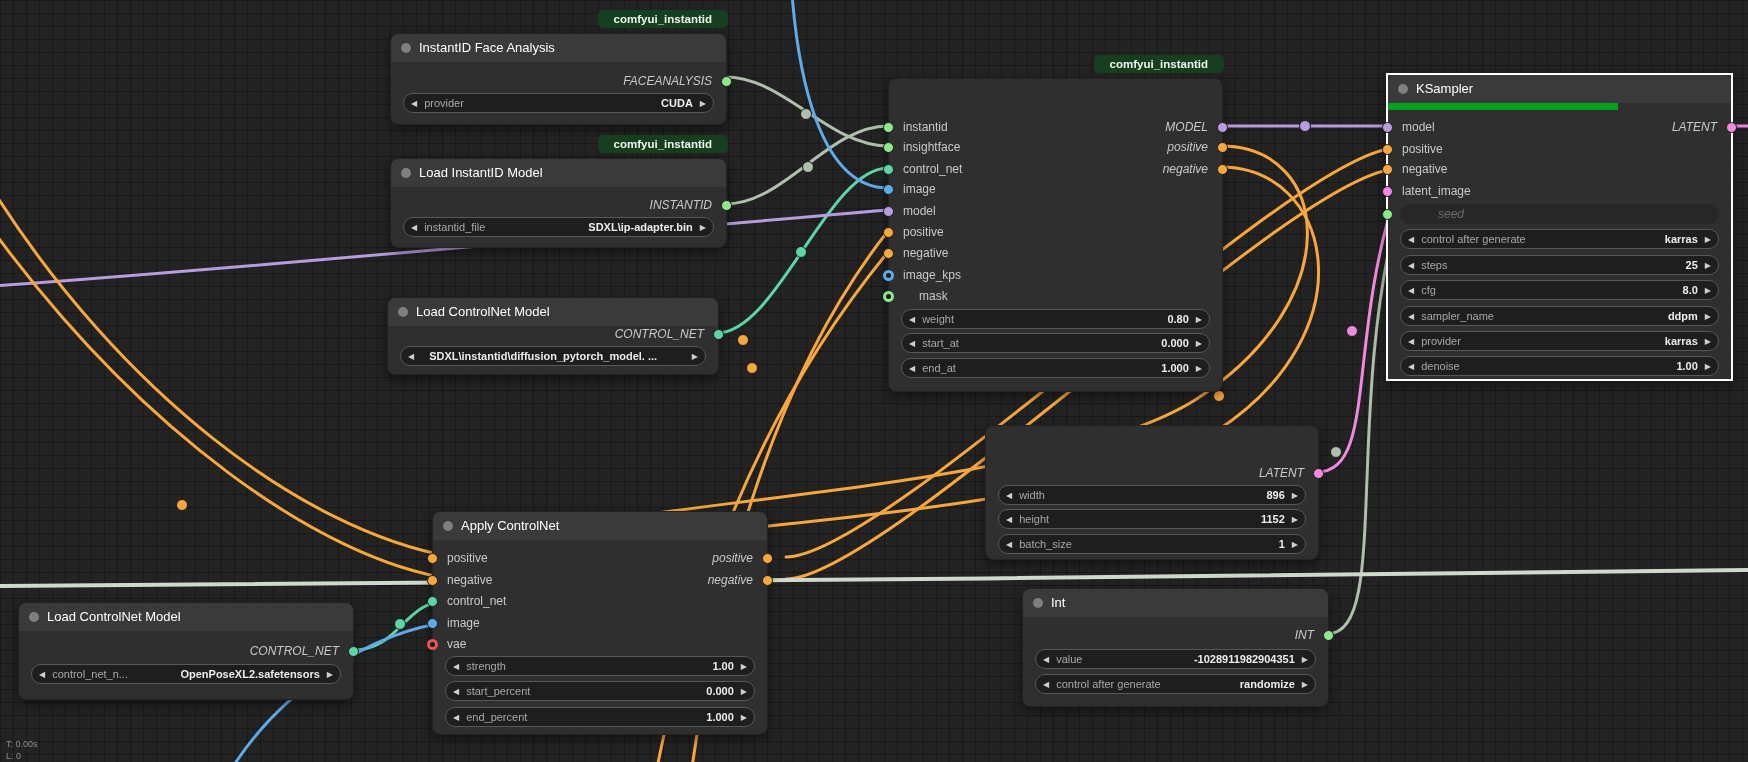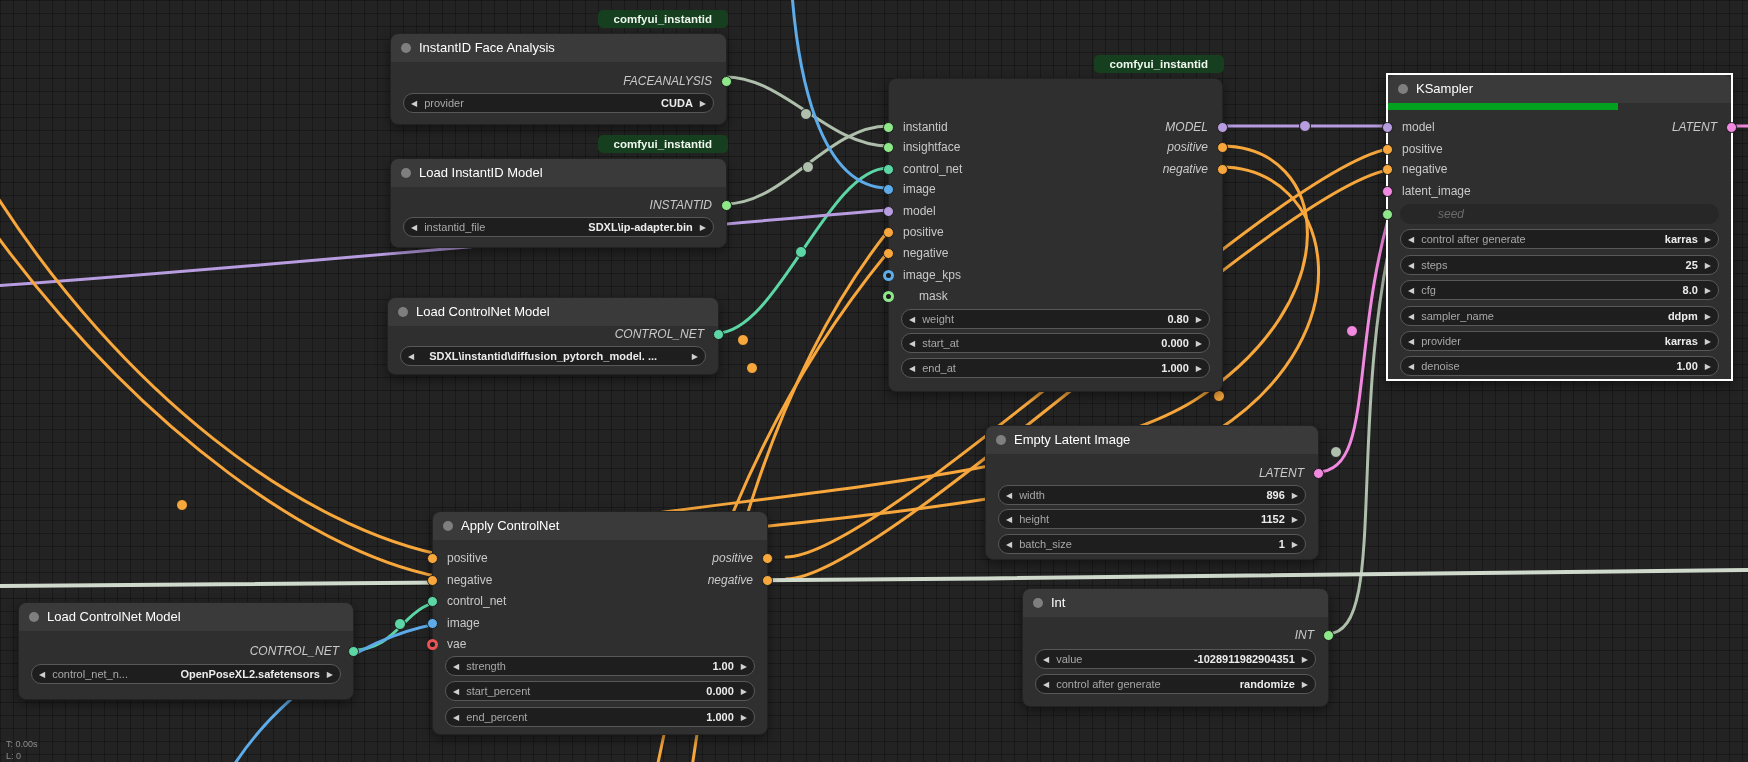--- a/index.html
+++ b/index.html
@@ -238,24 +238,20 @@
         <div class="arr">▶</div>
       </div>
       <div class="widget" style="top: 281px;">
         <div class="arr">◀</div>
         <div class="wlabel">denoise</div>
         <div class="wvalue right">1.00</div>
         <div class="arr">▶</div>
       </div>
     </div>
     <div class="node" style="left: 985px; top: 425px; width: 332px; height: 133px;">
-      <div class="titlebar">
-        <div class="titledot"></div>
-        <div class="titletext">Empty Latent Image</div>
-      </div>
       <div class="port-label out" style="right: 14px; top: 40px;">LATENT</div>
       <div class="port-dot" style="right: -6px; top: 41.5px; background: rgb(242, 137, 224);"></div>
       <div class="widget" style="top: 59px;">
         <div class="arr">◀</div>
         <div class="wlabel">width</div>
         <div class="wvalue right">896</div>
         <div class="arr">▶</div>
       </div>
       <div class="widget" style="top: 83px;">
         <div class="arr">◀</div>

